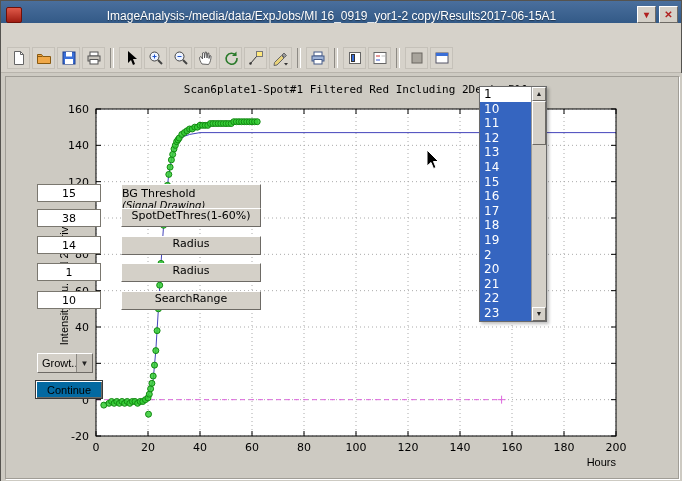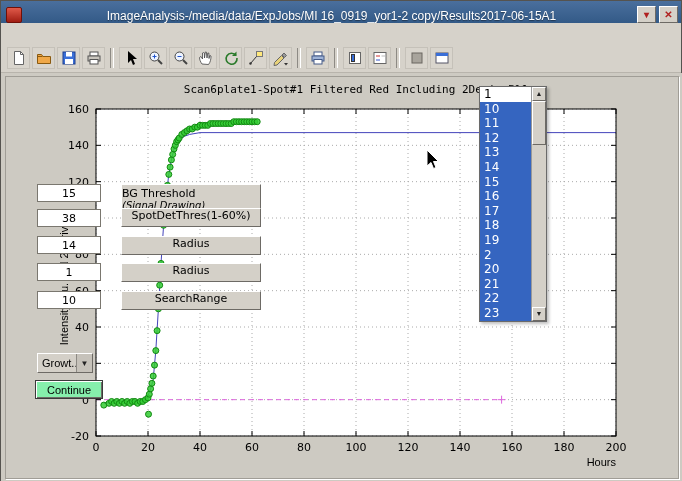--- a/index.html
+++ b/index.html
@@ -46,21 +46,21 @@
     display:flex;align-items:flex-start;justify-content:center;box-sizing:border-box;
     font-family:"DejaVu Sans",sans-serif;white-space:nowrap;overflow:hidden;}
   .ctl-btn.two-line{height:30px;flex-direction:column;justify-content:flex-start;padding-top:2px;}
   .two-line .subline{font-size:10px;font-style:italic;}
   .growth-select{position:absolute;left:36px;top:280px;width:56px;height:20px;background:#d4d0c8;
     border:1px solid;border-color:#fff #6d6a65 #6d6a65 #fff;display:flex;align-items:center;
     font-size:11px;z-index:10;box-sizing:border-box;}
   .growth-select .gs-label{flex:1;padding-left:4px;overflow:hidden;white-space:nowrap;}
   .dd-arrow{width:15px;height:100%;background:#c6c2ba;border-left:1px solid #8d8a84;
     display:flex;align-items:center;justify-content:center;font-size:8px;color:#222;}
-  .continue-btn{position:absolute;left:34px;top:307px;width:68px;height:19px;background:#86efac;
+  .continue-btn{position:absolute;left:34px;top:307px;width:68px;height:19px;background:#0369a1;
     border:1px solid #3a3a3a;box-shadow:inset 1px 1px 0 #fff, inset -1px -1px 0 #6d6a65;
     font-size:11px;display:flex;align-items:center;justify-content:center;z-index:10;box-sizing:border-box;}
   
   #dropdown-list{position:absolute;left:478px;top:13px;width:68px;height:236px;background:#fff;
     border:1px solid #6a6a6a;display:flex;z-index:30;box-shadow:2px 2px 3px rgba(0,0,0,.25);box-sizing:border-box;}
   #dropdown-list-items{flex:1;overflow:hidden;}
   .list-item{height:14.6px;line-height:14.6px;padding-left:4px;font-size:12px;background:#fff;color:#000;
     font-family:"DejaVu Sans",sans-serif;}
   .list-item.sel{background:#3565c0;color:#fff;}
   .list-scrollbar{width:14px;background:#d4d0c8;border-left:1px solid #999;display:flex;flex-direction:column;}

